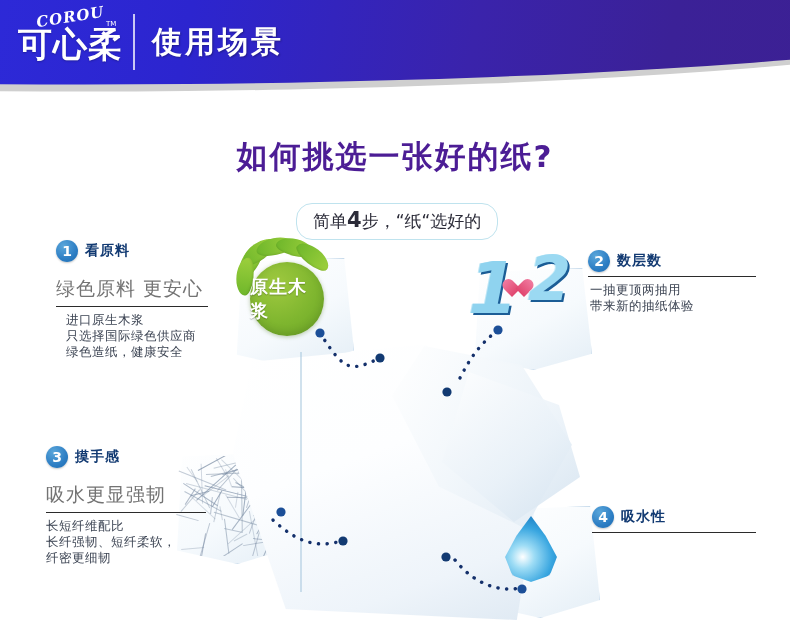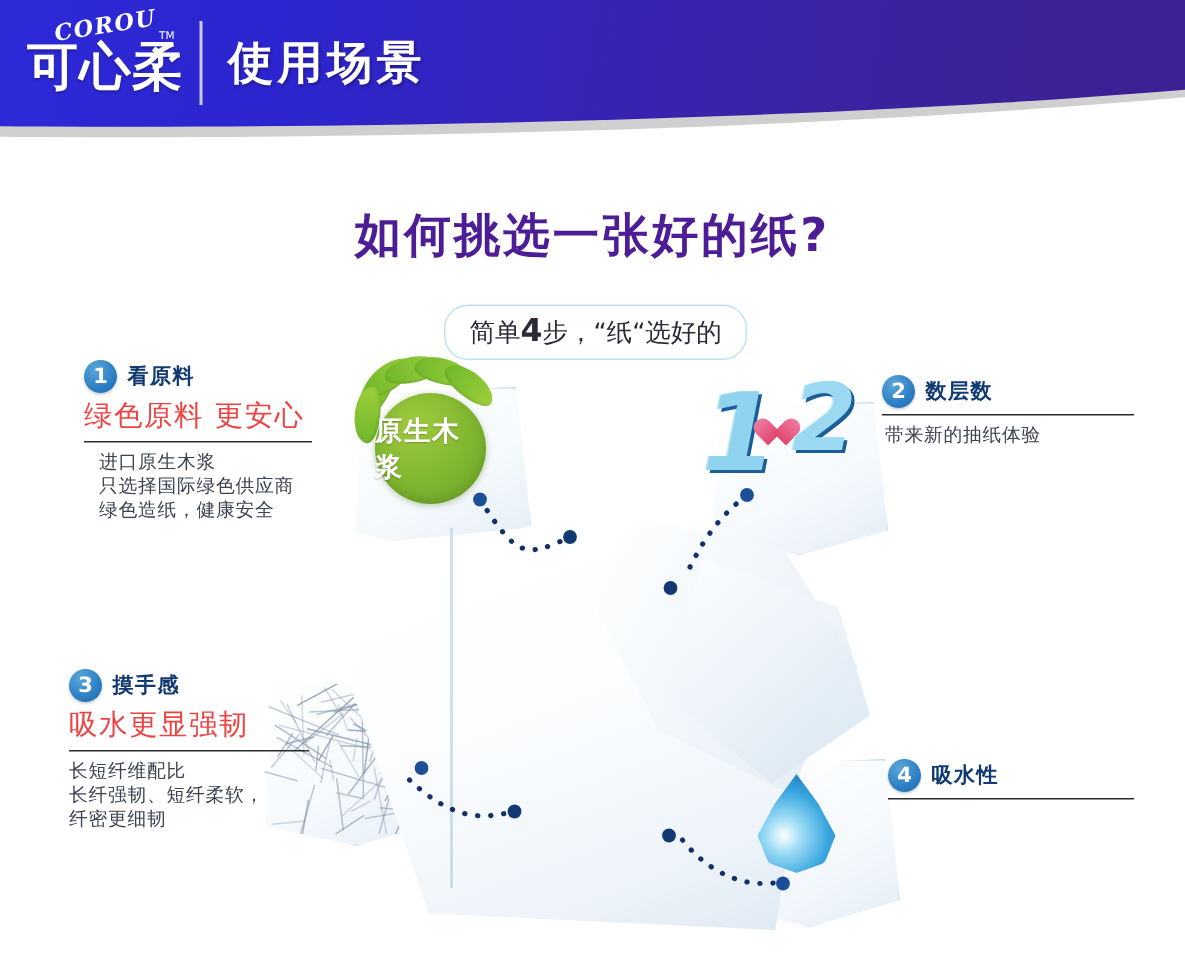--- a/index.html
+++ b/index.html
@@ -173,21 +173,21 @@
   
   .item{position:absolute;}
   .item-head{display:flex;align-items:center;gap:7px;}
   .num-badge{
     width:22px;height:22px;border-radius:50%;flex:0 0 22px;
     background:radial-gradient(circle at 35% 28%,#5aa6da 0%,#2d7ec4 60%,#1d6aae 100%);
     color:#fff;font-size:14px;font-weight:bold;line-height:22px;text-align:center;
     box-shadow:0 1px 2px rgba(0,0,0,.22);
   }
   .item-title{color:#123a72;font-size:14px;font-weight:bold;letter-spacing:1px;}
-  .item-sub{color:#ef4444;font-size:19px;margin-top:2px;letter-spacing:1px;}
+  .item-sub{color:#737373;font-size:19px;margin-top:14px;letter-spacing:1px;}
   .rule{height:1px;background:#2b2b2b;margin-top:4px;}
   .item-detail{color:#3b4352;font-size:12.5px;line-height:16px;margin-top:5px;letter-spacing:.5px;}
 
   .item1{left:56px;top:240px;width:178px;}
   .item1 .rule{width:152px;}
   .item1 .item-detail{padding-left:10px;}
 
   .item2{left:588px;top:250px;width:196px;}
   .item2 .rule{width:168px;}
   .item2 .item-detail{padding-left:2px;}
@@ -376,20 +376,21 @@
     </div>
   </div>
 
   <div class="item item2">
     <div class="item-head">
       <div class="num-badge">2</div>
       <div class="item-title">数层数</div>
     </div>
     <div class="rule"></div>
     <div class="item-detail">
+      <div>一抽更顶两抽用</div>
       <div>带来新的抽纸体验</div>
     </div>
   </div>
 
   <div class="item item3">
     <div class="item-head">
       <div class="num-badge">3</div>
       <div class="item-title">摸手感</div>
     </div>
     <div class="item-sub">吸水更显强韧</div>

